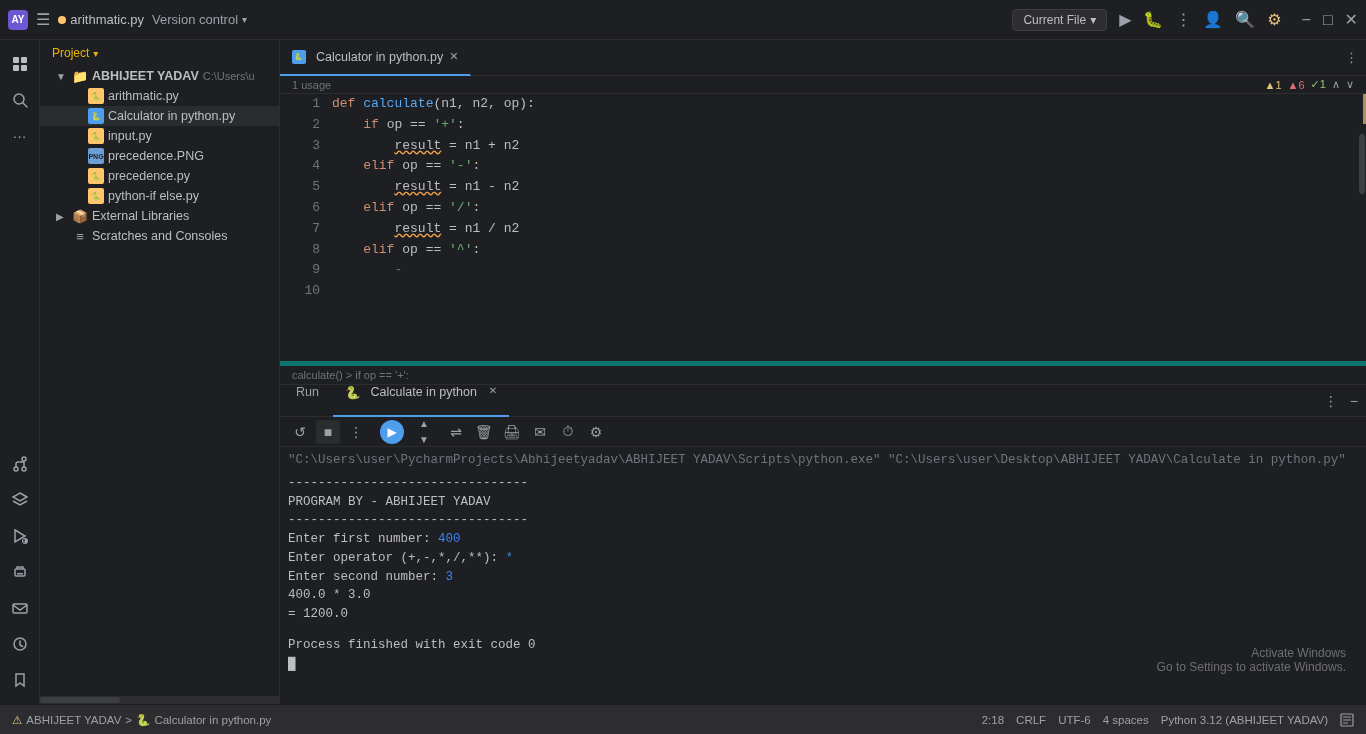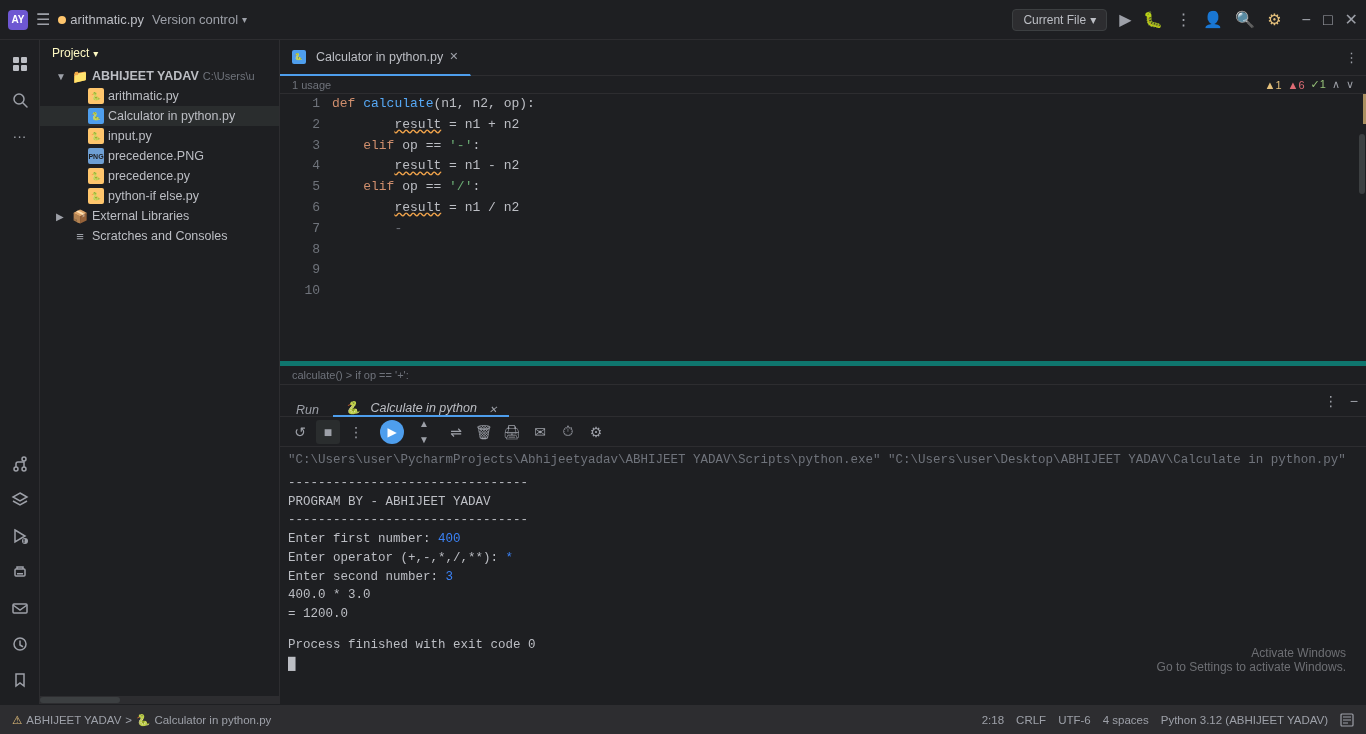--- a/index.html
+++ b/index.html
@@ -121,21 +121,21 @@
       width: 240px;
       background: #1e1f22;
       border-right: 1px solid #2d2d30;
       overflow: hidden;
       display: flex;
       flex-direction: column;
     }
     .sidebar-header {
       padding: 6px 12px;
       font-size: 12px;
-      color: #fef9c3;
+      color: #eab308;
       display: flex;
       align-items: center;
       gap: 4px;
     }
     .tree-item {
       display: flex;
       align-items: center;
       padding: 2px 8px 2px 0;
       cursor: pointer;
       font-size: 12.5px;
@@ -343,26 +343,25 @@
       align-items: center;
       background: #1e1f22;
       border-bottom: 1px solid #2d2d30;
       padding: 0 4px;
       gap: 2px;
     }
     .panel-tab {
       height: 32px;
       padding: 0 12px;
       display: flex;
-      align-items: flex-end;
+      align-items: flex-start;
       gap: 6px;
       font-size: 12.5px;
       color: #9da0a8;
       cursor: pointer;
-      font-style: italic;
     }
     .panel-tab.active {
       color: #bcbec4;
       border-bottom: 2px solid #4e9eed;
     }
     .panel-tab-close {
       font-size: 10px;
       color: #9da0a8;
     }
     .panel-controls {
@@ -676,25 +675,27 @@
           <div>4</div>
           <div>5</div>
           <div>6</div>
           <div>7</div>
           <div>8</div>
           <div>9</div>
           <div>10</div>
         </div>
         <div class="code-lines">
           <div class="code-line"><span class="kw">def </span><span class="fn">calculate</span><span>(n1, n2, op):</span></div>
+          <div class="code-line">    <span class="kw">if </span>op == <span class="str">'+'</span>:</div>
           <div class="code-line">        <span class="var-result">result</span> = n1 + n2</div>
           <div class="code-line">    <span class="kw">elif </span>op == <span class="str">'-'</span>:</div>
           <div class="code-line">        <span class="var-result">result</span> = n1 - n2</div>
           <div class="code-line">    <span class="kw">elif </span>op == <span class="str">'/'</span>:</div>
           <div class="code-line">        <span class="var-result">result</span> = n1 / n2</div>
+          <div class="code-line">    <span class="kw">elif </span>op == <span class="str">'^'</span>:</div>
           <div class="code-line">        <span style="color:#6f737b;">-</span></div>
         </div>
         <div class="scrollbar-track">
           <div class="scrollbar-thumb"></div>
           <div style="position:absolute; top:0; right:0; width:3px; height:30px; background:#e5c07b; opacity:0.7;"></div>
         </div>
       </div>
 
       <div class="breadcrumb-bar">
         <span>calculate()  &gt;  if op == '+':</span>

